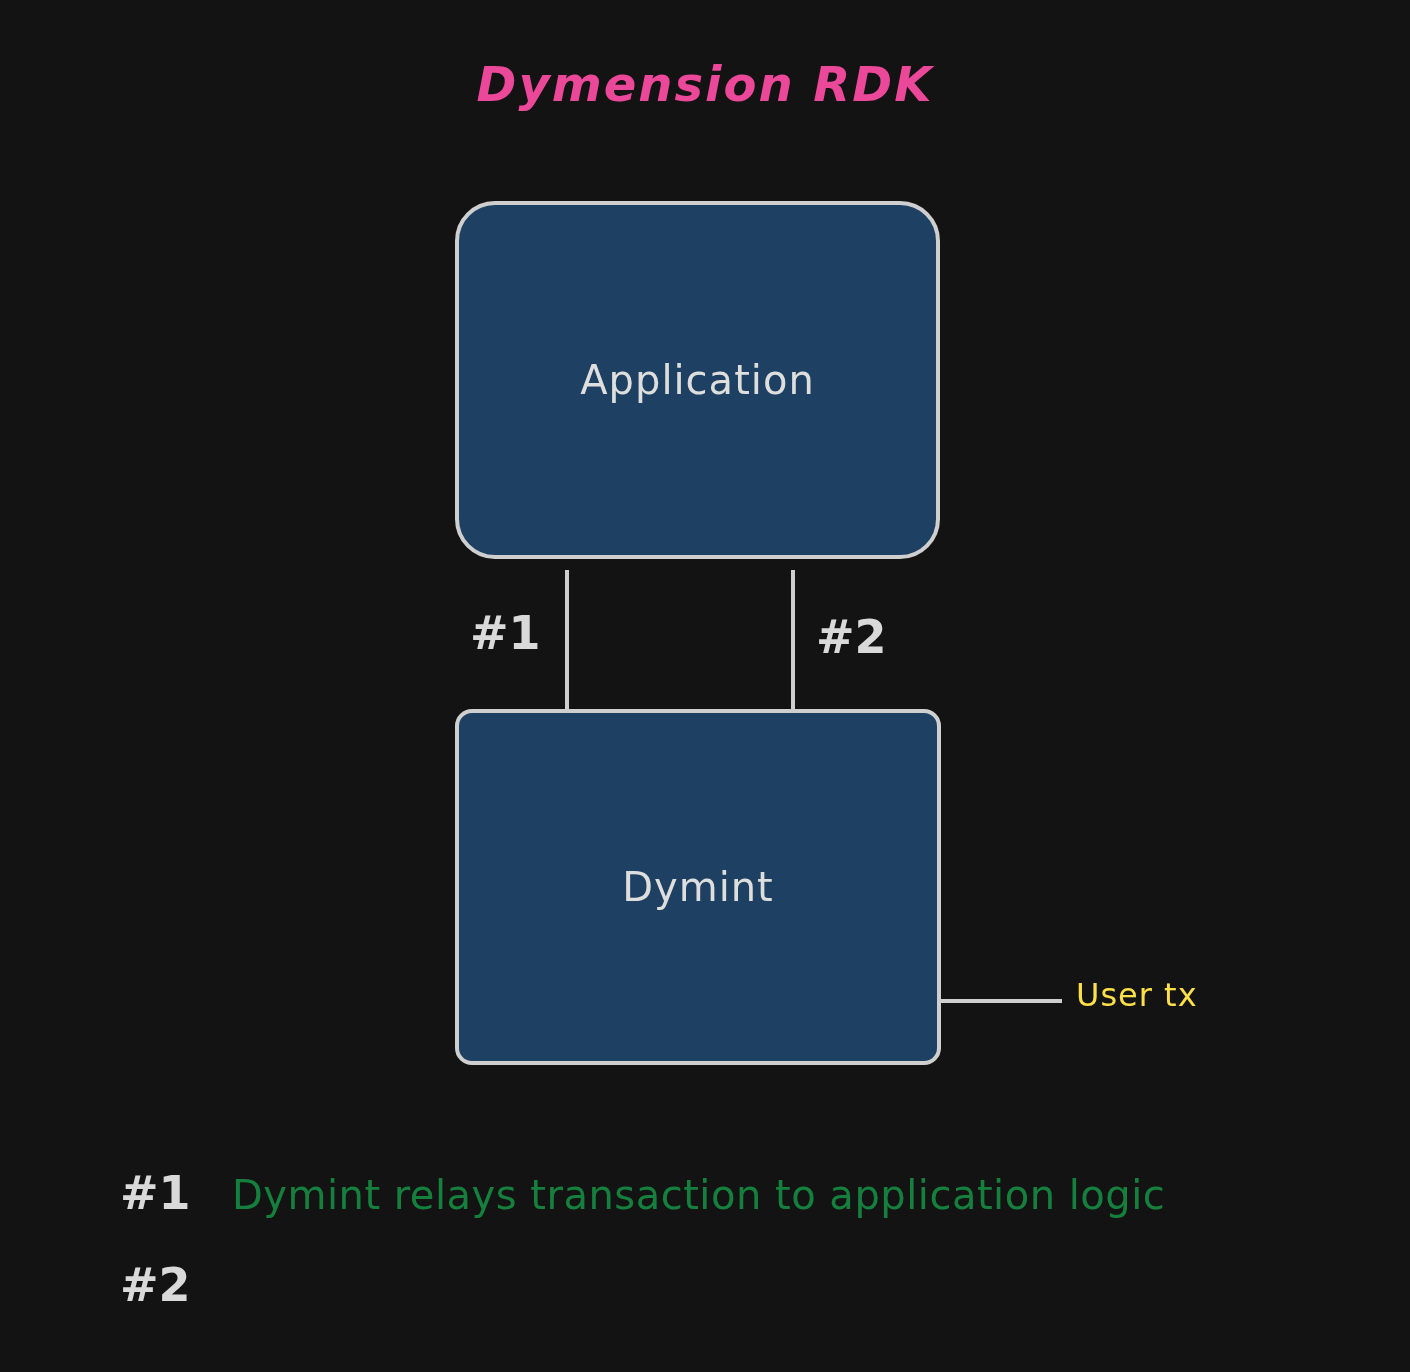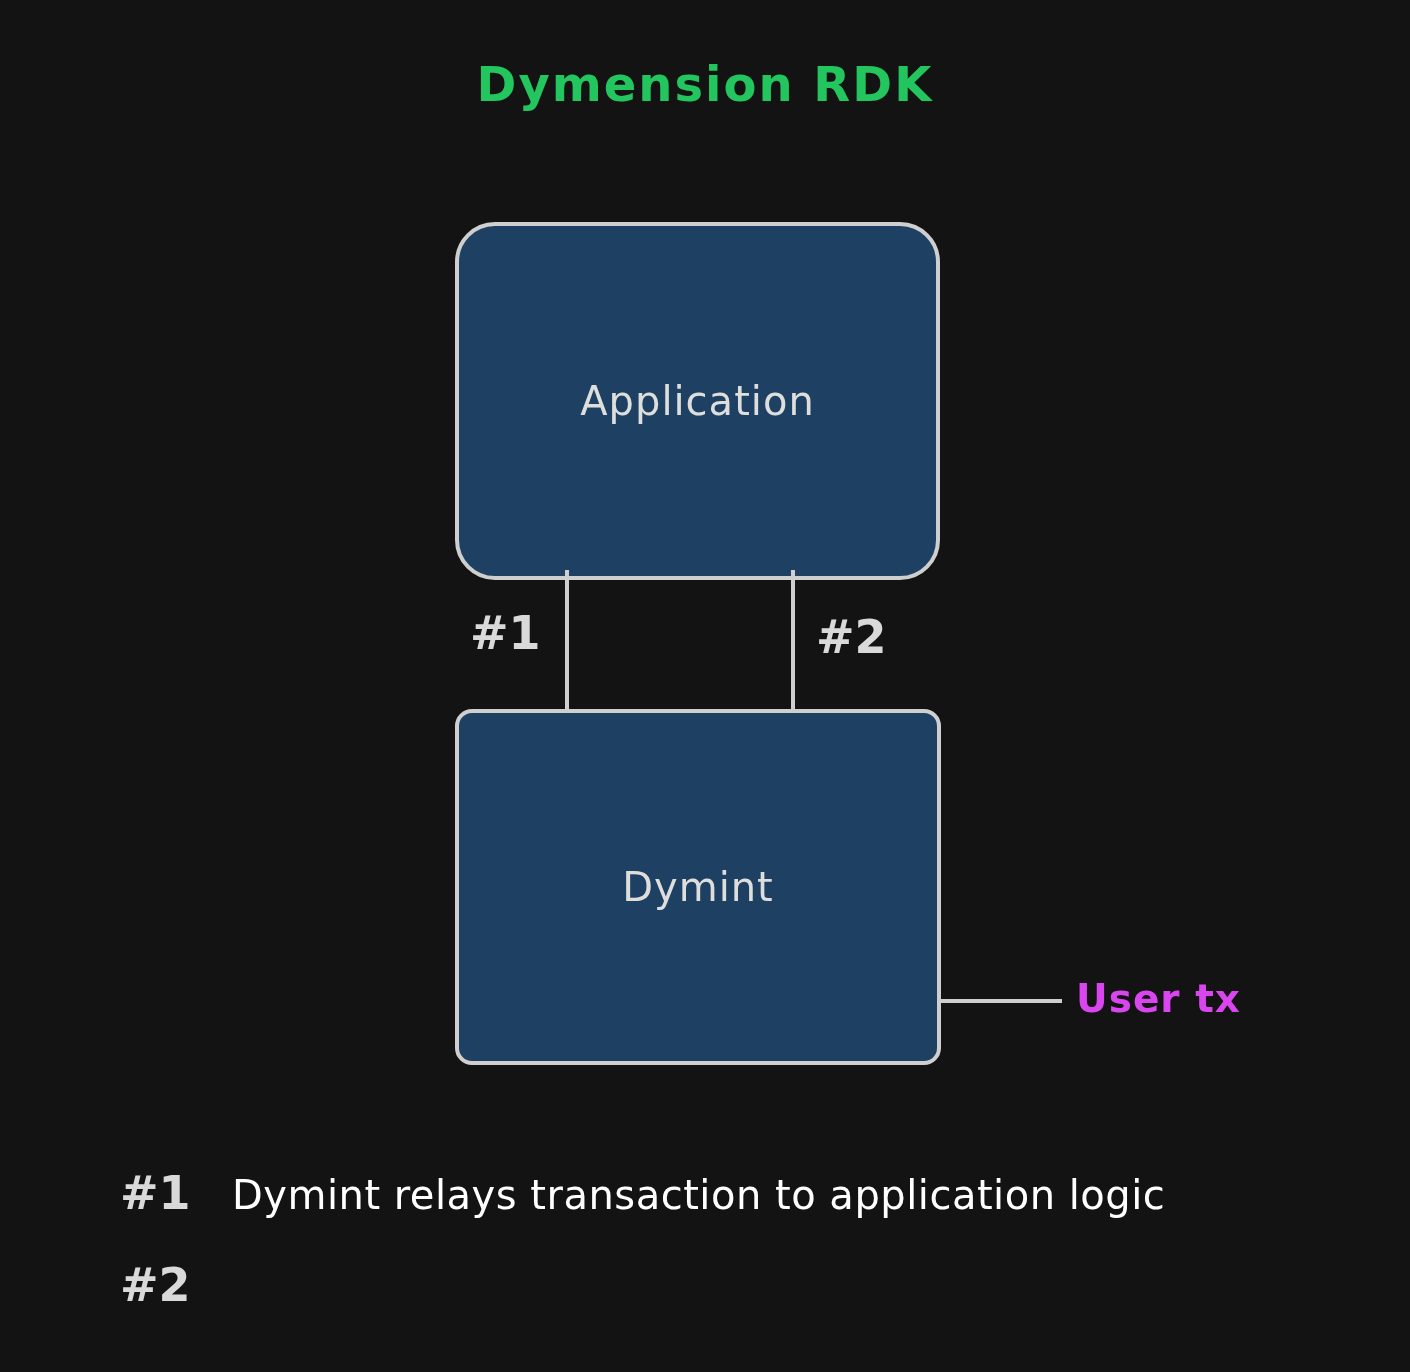--- a/index.html
+++ b/index.html
@@ -17,35 +17,36 @@
   }
   .title {
     position: absolute;
     left: 0;
     top: 56px;
     width: 100%;
     text-align: center;
     font-size: 48px;
     font-weight: 700;
     letter-spacing: 2px;
-    color: #22c55e;
+    color: #ec4899;
+    font-style: italic;
   }
   .node-box {
     position: absolute;
     box-sizing: border-box;
     background: #1d4063;
     border: 4px solid #cfcfcf;
     border-radius: 40px;
     display: flex;
     align-items: center;
     justify-content: center;
   }
   .box-application {
     left: 455px;
-    top: 222px;
+    top: 201px;
     width: 485px;
     height: 358px;
   }
   .box-dymint {
     left: 455px;
     top: 709px;
     width: 486px;
     height: 356px;
     border-radius: 17px;
   }
@@ -88,24 +89,23 @@
     left: 941px;
     top: 999px;
     width: 121px;
     height: 4px;
     background: #cfcfcf;
   }
   .usertx-label {
     position: absolute;
     left: 1076px;
     top: 976px;
-    color: #d946ef;
-    font-size: 39px;
+    color: #fde047;
+    font-size: 32px;
     letter-spacing: 1px;
-    font-weight: bold;
   }
   .legend {
     position: absolute;
     left: 120px;
     top: 1166px;
     width: 1270px;
     display: flex;
     flex-direction: column;
     gap: 38px;
   }
@@ -114,21 +114,21 @@
     align-items: baseline;
   }
   .legend-marker {
     width: 112px;
     flex: 0 0 112px;
     color: #d9d9d9;
     font-size: 46px;
     font-weight: 700;
   }
   .legend-text {
-    color: #ffffff;
+    color: #15803d;
     font-size: 40px;
     letter-spacing: 0.5px;
     white-space: nowrap;
   }
 </style>
 </head>
 <body>
 
 <div class="canvas">
 

